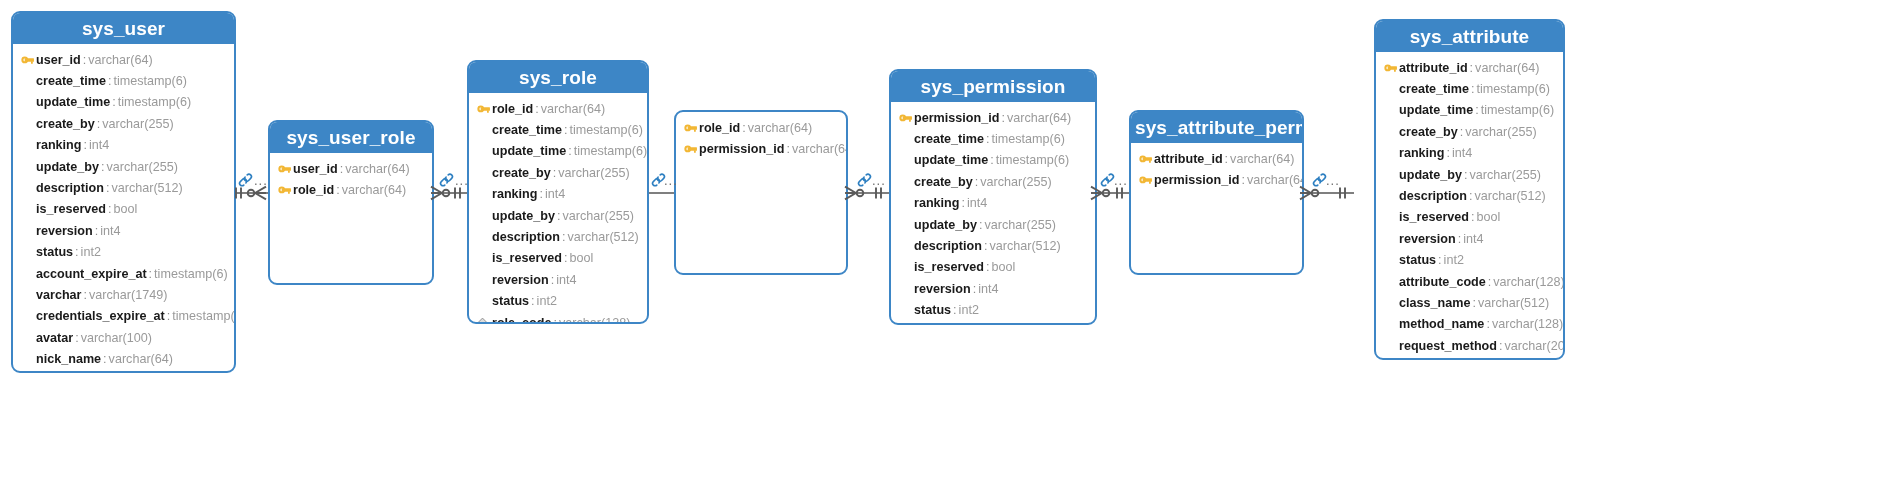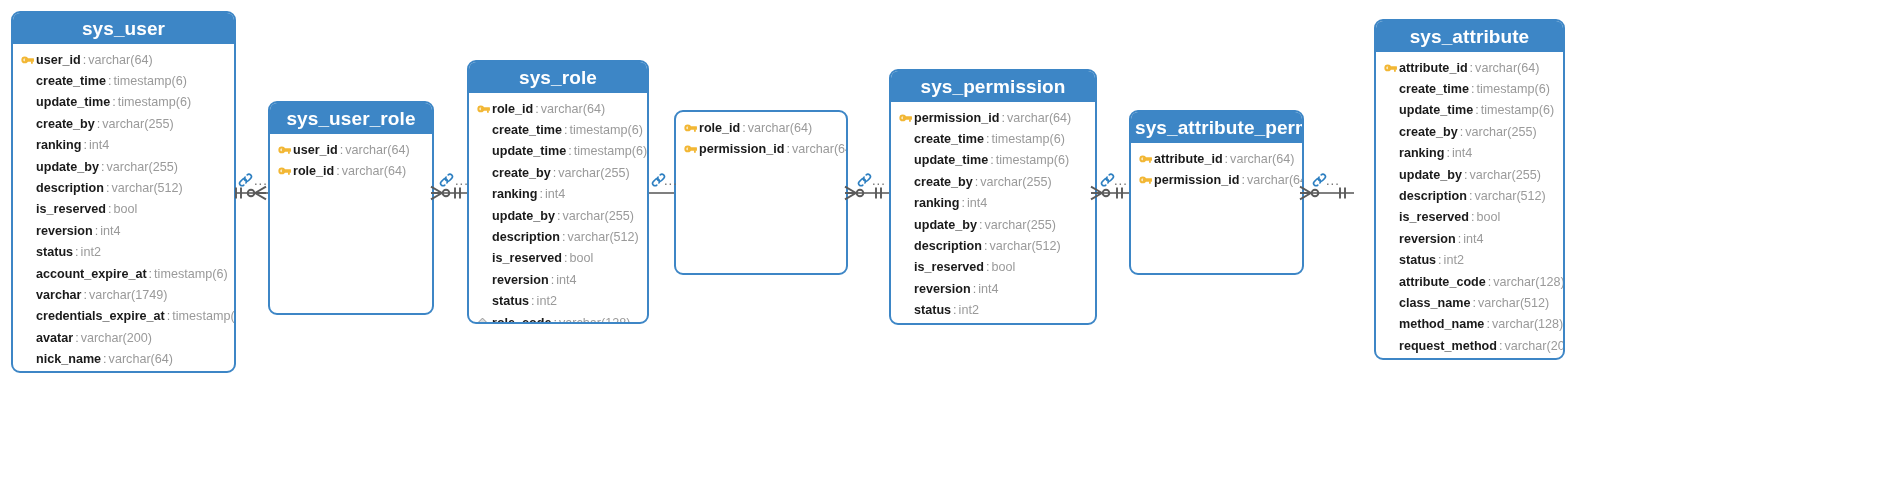--- a/index.html
+++ b/index.html
@@ -175,37 +175,37 @@
         <div class="attr">
           <span class="marker"></span>
           <span class="attr-name">credentials_expire_at</span>
           <span class="attr-sep">:</span>
           <span class="attr-type">timestamp(6)</span>
         </div>
         <div class="attr">
           <span class="marker"></span>
           <span class="attr-name">avatar</span>
           <span class="attr-sep">:</span>
-          <span class="attr-type">varchar(200)</span>
+          <span class="attr-type">varchar(100)</span>
         </div>
         <div class="attr">
           <span class="marker"></span>
           <span class="attr-name">nick_name</span>
           <span class="attr-sep">:</span>
           <span class="attr-type">varchar(64)</span>
         </div>
         <div class="attr">
           <span class="marker"></span>
           <span class="attr-name">password</span>
           <span class="attr-sep">:</span>
           <span class="attr-type">varchar(256)</span>
         </div>
       </div>
     </div>
-    <div class="entity" style="left: 268px; top: 101px; width: 166px; height: 214px;">
+    <div class="entity" style="left: 268px; top: 120px; width: 166px; height: 165px;">
       <div class="entity-header">sys_user_role</div>
       <div class="entity-body">
         <div class="attr">
           <span class="marker">
             <svg viewBox="0 0 16 13" width="14" height="12">
               <circle cx="4.3" cy="6.4" r="3.9" fill="#f2b734"></circle>
               <circle cx="4.3" cy="6.4" r="1.5" fill="#ffffff"></circle>
               <rect x="4.2" y="4.5" width="10.6" height="3.9" rx="0.6" fill="#f2b734"></rect>
               <rect x="11.4" y="7.8" width="2.1" height="3.1" rx="0.5" fill="#f2b734"></rect>
             </svg>

